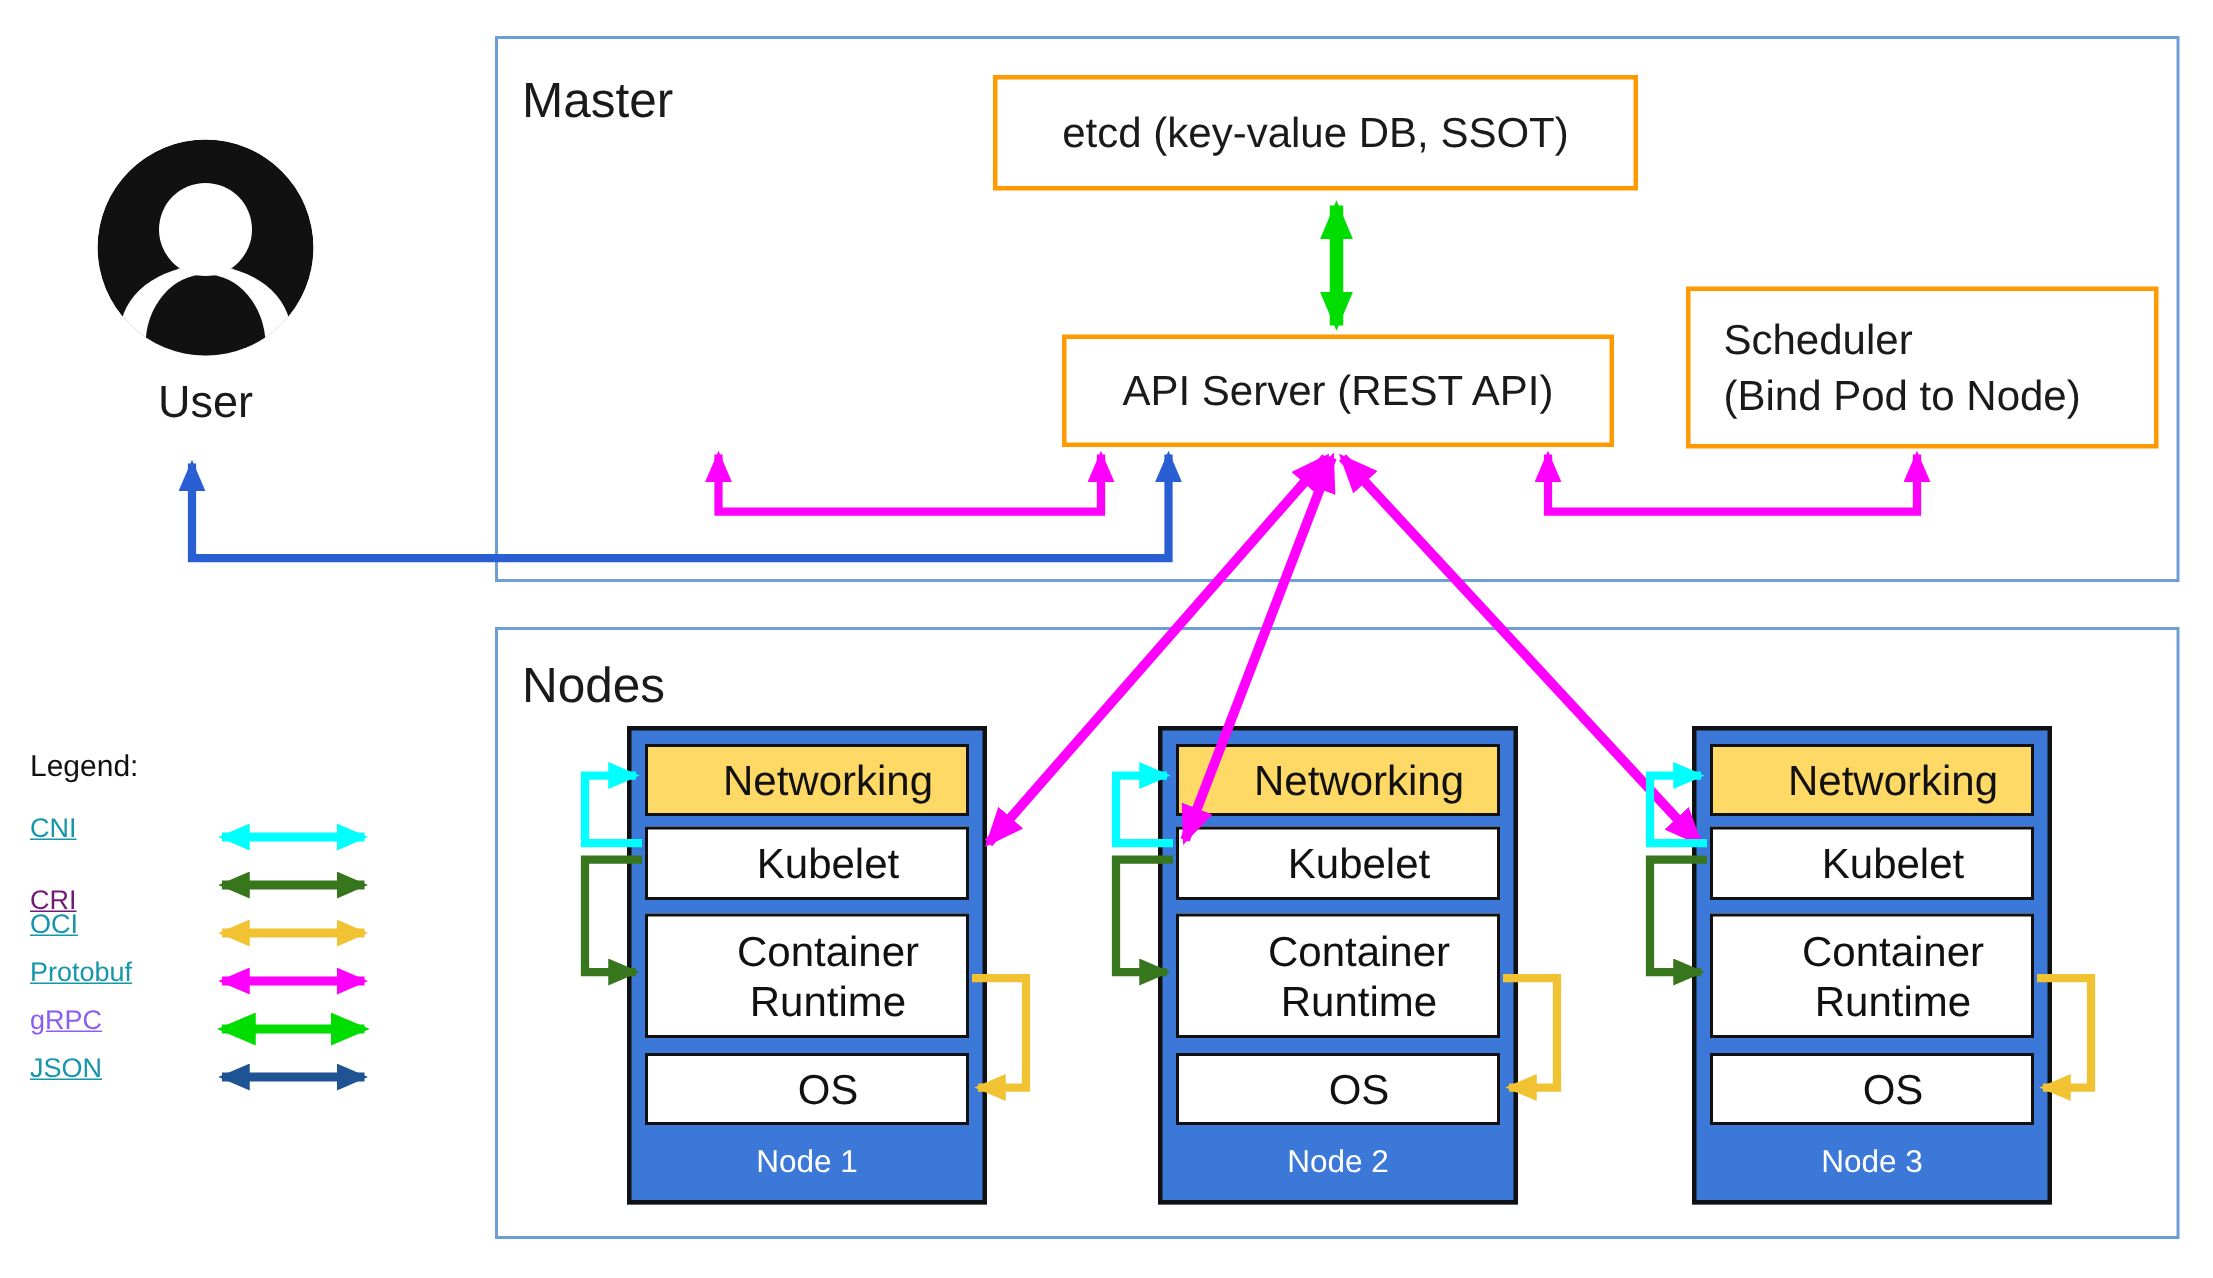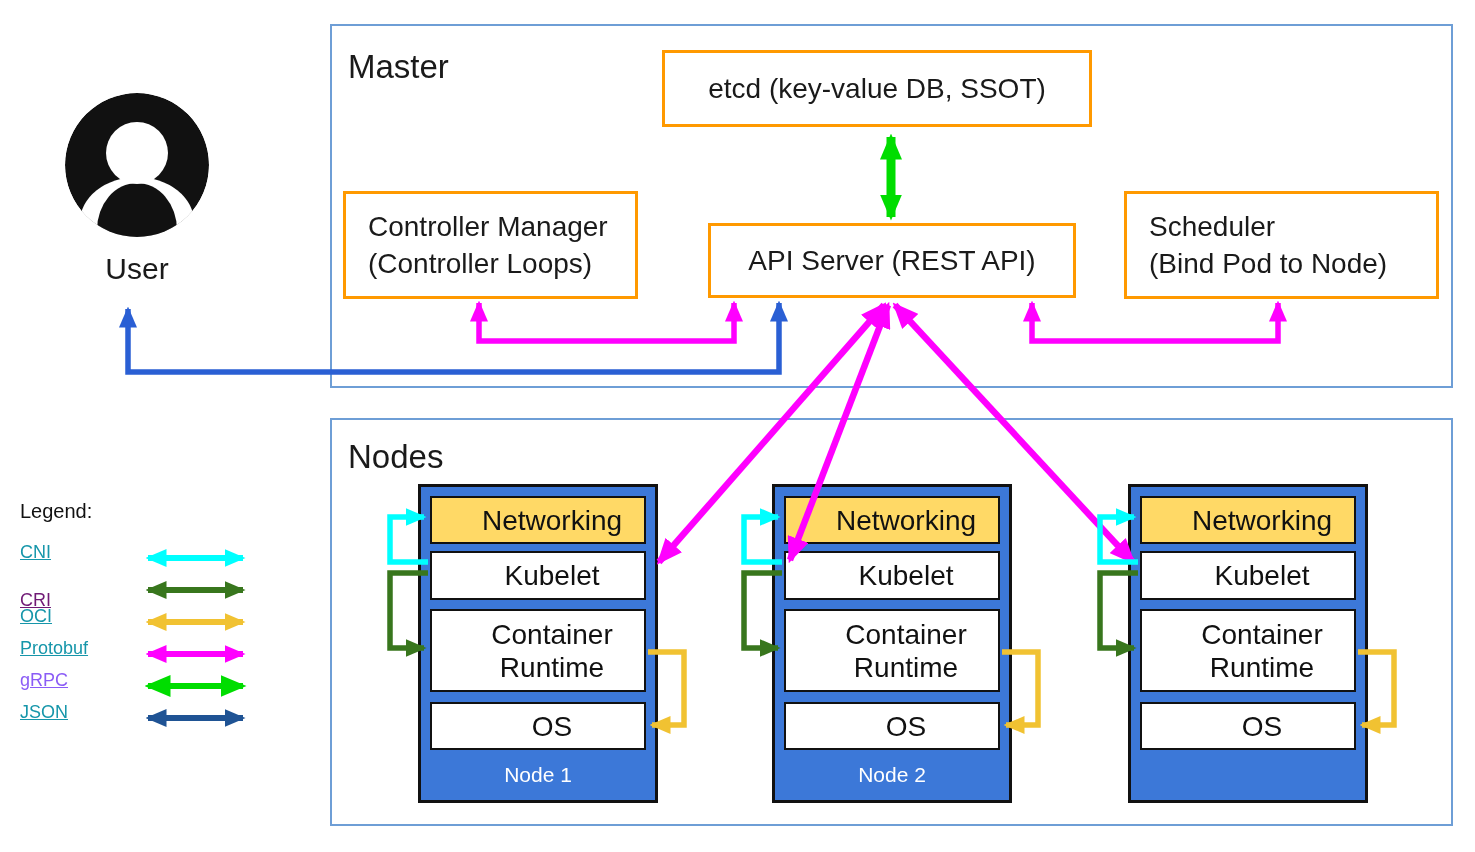--- a/index.html
+++ b/index.html
@@ -53,24 +53,20 @@
   <div class="panel" style="left: 330px; top: 24px; width: 1123px; height: 364px; border-color: rgb(110, 158, 214);"></div>
   <div class="panel-title" style="left:348px;top:48px;">Master</div>
 
   <div class="panel" style="left: 330px; top: 418px; width: 1123px; height: 408px; border-color: rgb(110, 158, 214);"></div>
   <div class="panel-title" style="left:348px;top:438px;">Nodes</div>
 
   <div class="component centered" style="left: 662px; top: 50px; width: 430px; height: 77px; border-color: rgb(255, 153, 0);">
     <span>etcd (key-value DB, SSOT)</span>
   </div>
 
-  <div class="component lefttext" style="left: 343px; top: 191px; width: 295px; height: 108px; border-color: rgb(255, 153, 0);">
-    <span>Controller Manager</span>
-    <span>(Controller Loops)</span>
-  </div>
 
   <div class="component centered" style="left: 708px; top: 223px; width: 368px; height: 75px; border-color: rgb(255, 153, 0);">
     <span>API Server (REST API)</span>
   </div>
 
   <div class="component lefttext" style="left: 1124px; top: 191px; width: 315px; height: 108px; border-color: rgb(255, 153, 0);">
     <span>Scheduler</span>
     <span>(Bind Pod to Node)</span>
   </div>
 
@@ -127,20 +123,21 @@
       </div>
     <div class="layer" style="top:64px;height:49px;">
       <span>Kubelet</span>
       </div>
     <div class="layer" style="top:122px;height:83px;">
       <span style="width:140px;">Container Runtime</span>
       </div>
     <div class="layer" style="top:215px;height:48px;">
       <span>OS</span>
       </div>
+    <div class="node-label">Node 3</div>
   </div>
 
   <div id="legend-title">Legend:</div>
   <div class="legend-item" style="top: 542px; color: rgb(22, 150, 170);">CNI</div>
   <div class="legend-item" style="top: 590px; color: #701a75;">CRI</div>
   <div class="legend-item" style="top: 606px; color: rgb(22, 150, 170);">OCI</div>
   <div class="legend-item" style="top: 638px; color: rgb(22, 150, 170);">Protobuf</div>
   <div class="legend-item" style="top: 670px; color: #8b5cf6;">gRPC</div>
   <div class="legend-item" style="top: 702px; color: rgb(22, 150, 170);">JSON</div>
 

